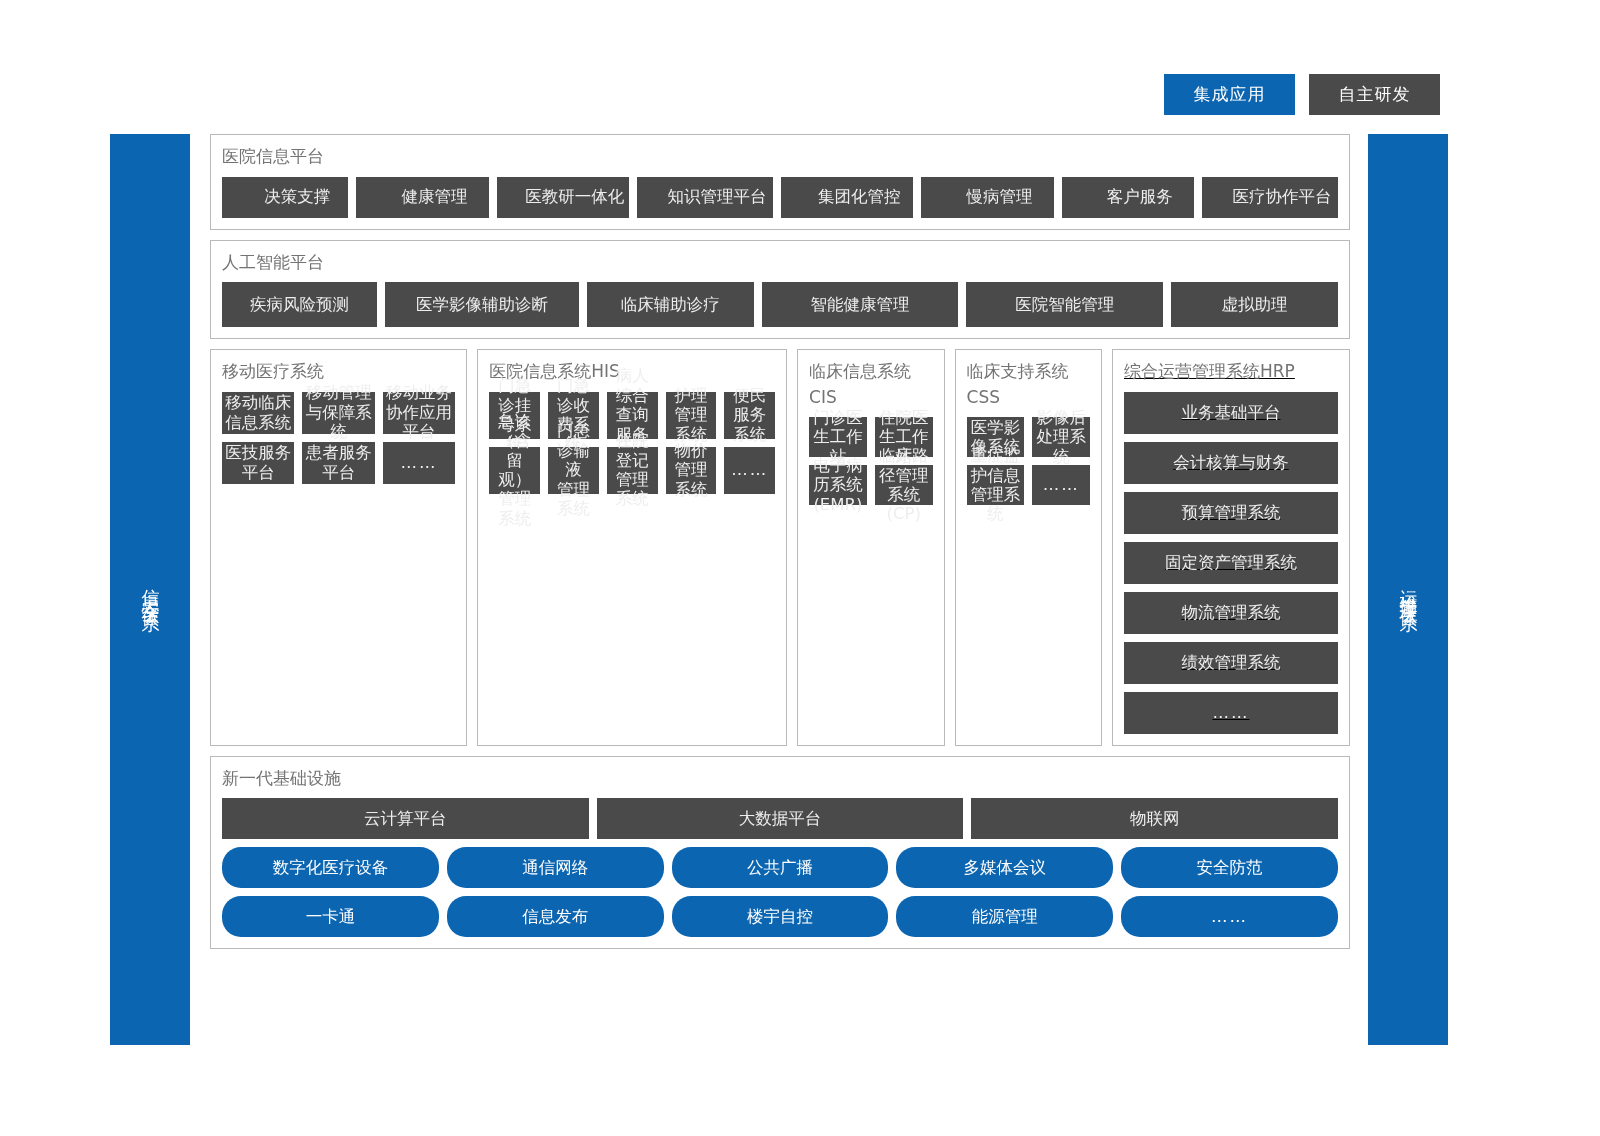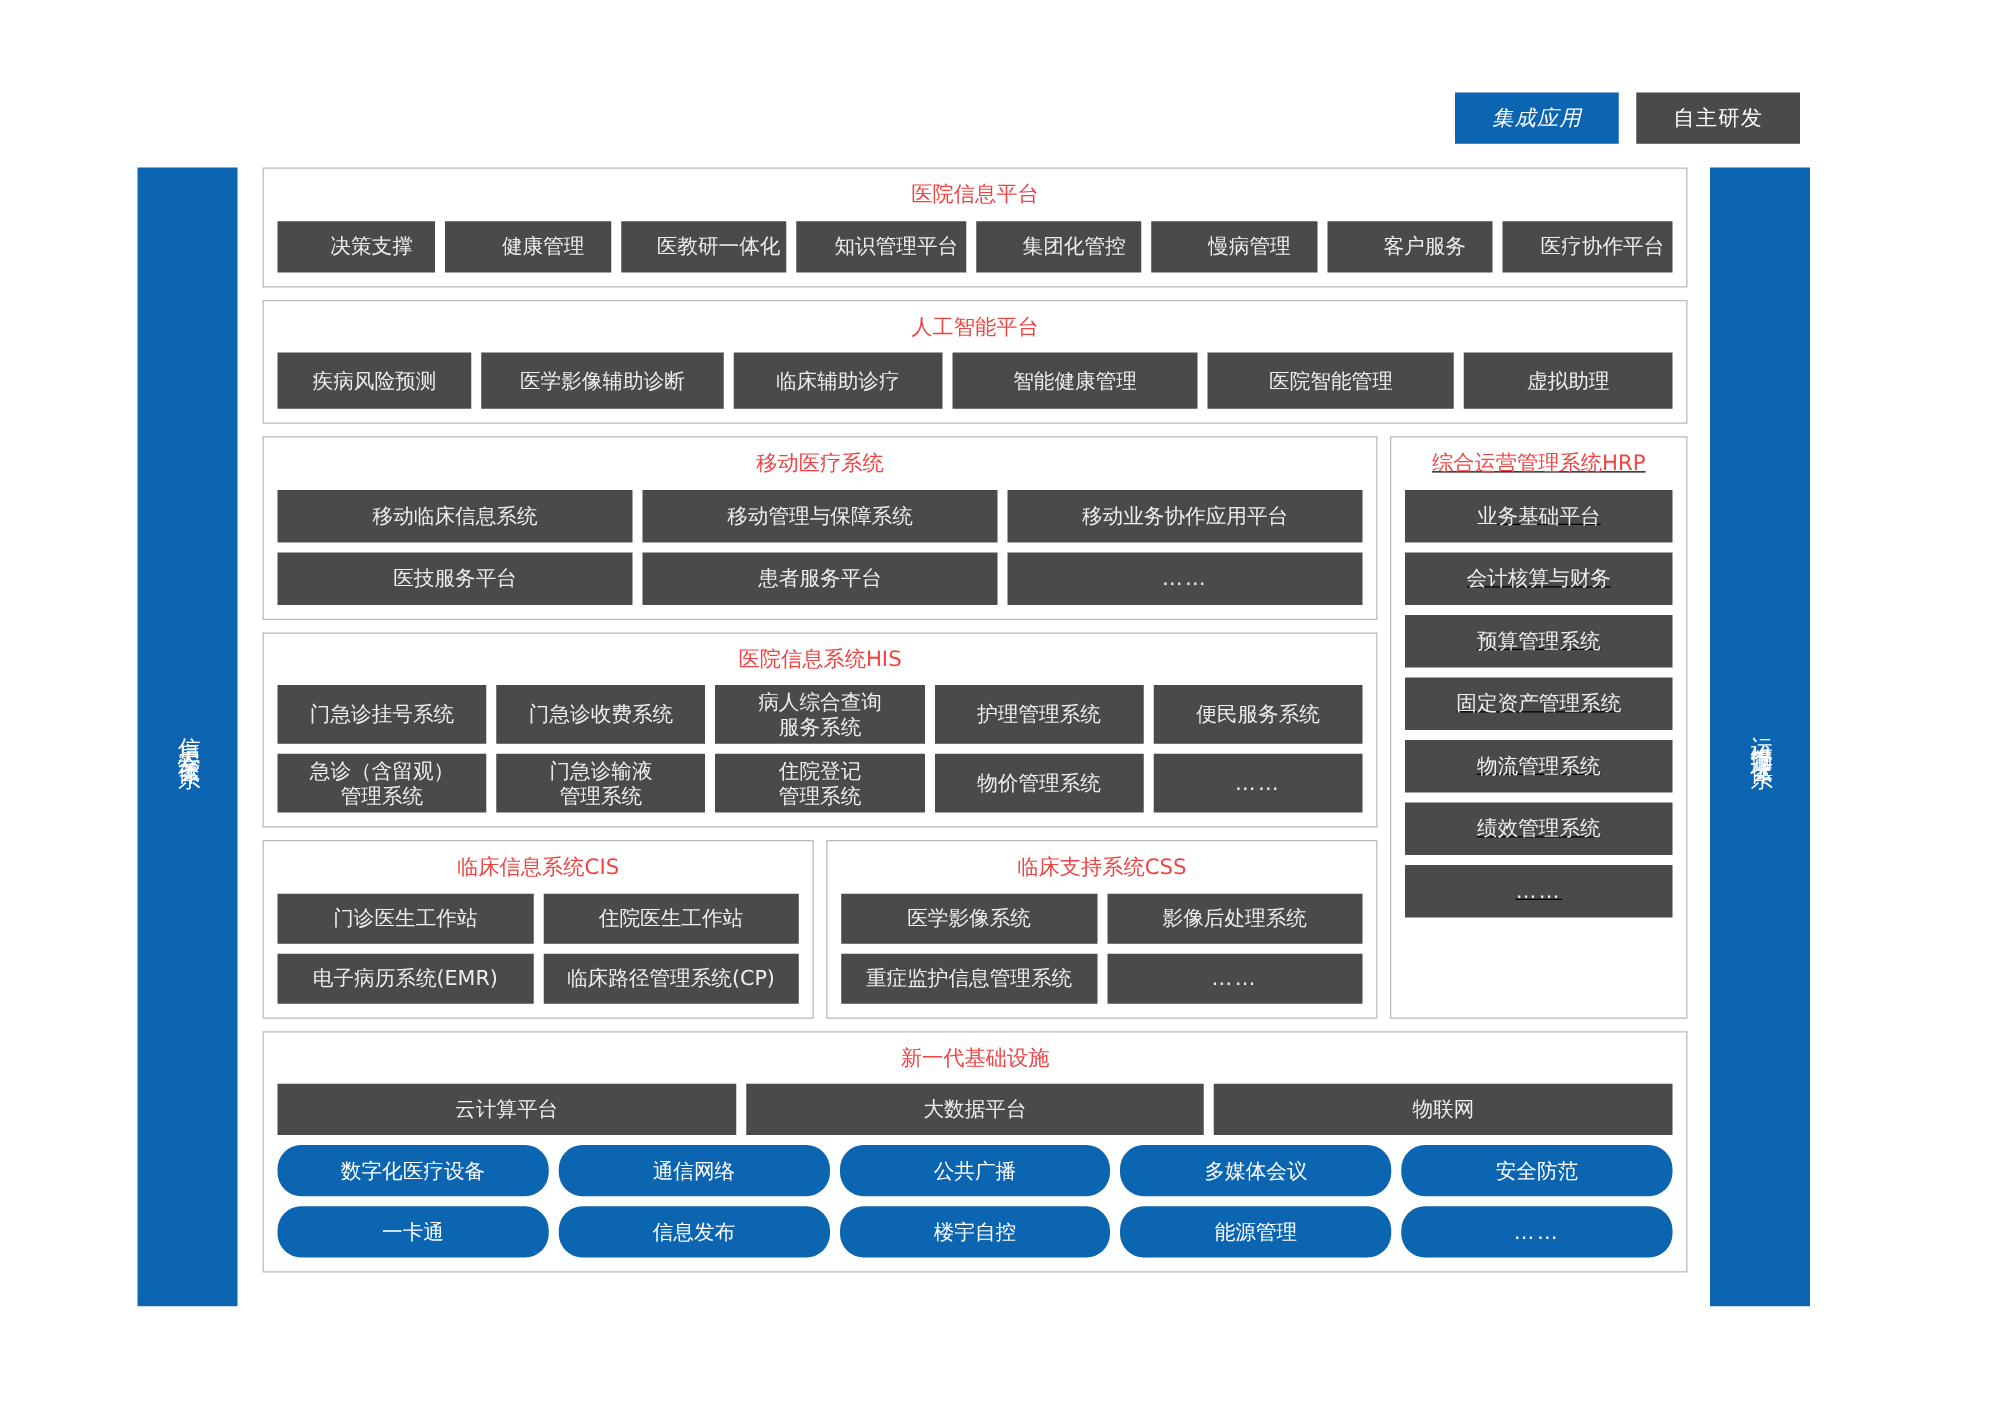--- a/index.html
+++ b/index.html
@@ -29,21 +29,21 @@
   .legend-chip {
     width: 131px;
     height: 41px;
     display: flex;
     align-items: center;
     justify-content: center;
     color: #ffffff;
     font-size: 17px;
     letter-spacing: 1px;
   }
-  .legend-chip.blue { background: #0c65b0; font-style: italic; }
+  .legend-chip.blue { background: #0c65b0; }
   .legend-chip.gray { background: #4a4a4a; font-family: Liberation Mono, monospace; }
 
   
   .sidebar {
     position: absolute;
     top: 134px;
     width: 80px;
     height: 911px;
     background: #0c65b0;
     color: #ffffff;
@@ -74,23 +74,22 @@
   }
 
   .panel {
     border: 1px solid #b9b9b9;
     background: #ffffff;
     padding: 9px 11px 11px 11px;
     display: flex;
     flex-direction: column;
   }
   .panel-title {
-    text-align: center;
     font-size: 17px;
-    color: #ef4444;
+    color: #737373;
     line-height: 1.5;
     padding-bottom: 7px;
   }
 
   .row {
     display: flex;
     gap: 8px;
   }
   .row + .row { margin-top: 8px; }
 
@@ -137,21 +136,21 @@
   .h-ai .row .box:nth-child(6) { flex: 1.10; }
 
   
   .split {
     display: flex;
     gap: 10px;
   }
   .split-left {
     width: 892px;
     display: flex;
-    flex-direction: column;
+    flex-direction: row;
     gap: 10px;
   }
   .split-right {
     flex: 1;
     border: 1px solid #b9b9b9;
     padding: 9px 11px 11px 11px;
     display: flex;
     flex-direction: column;
     text-decoration: underline;
   }

